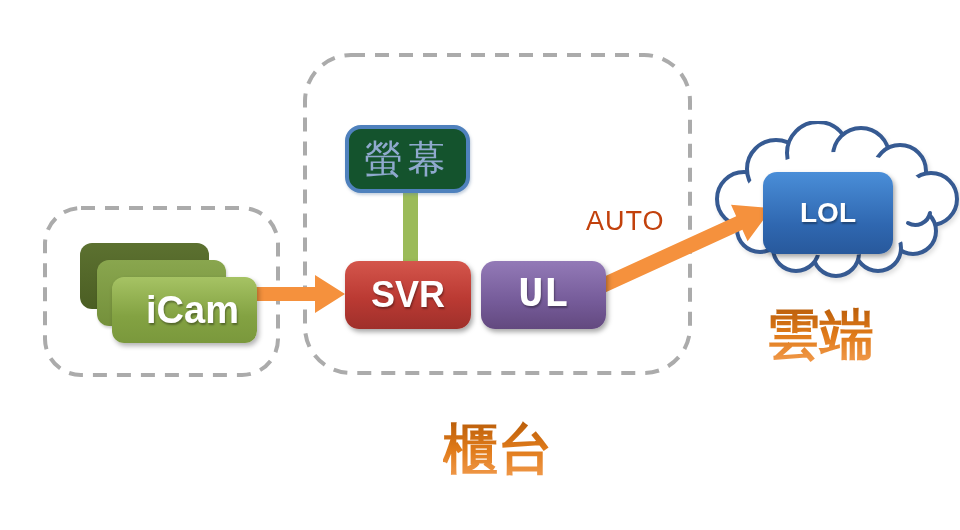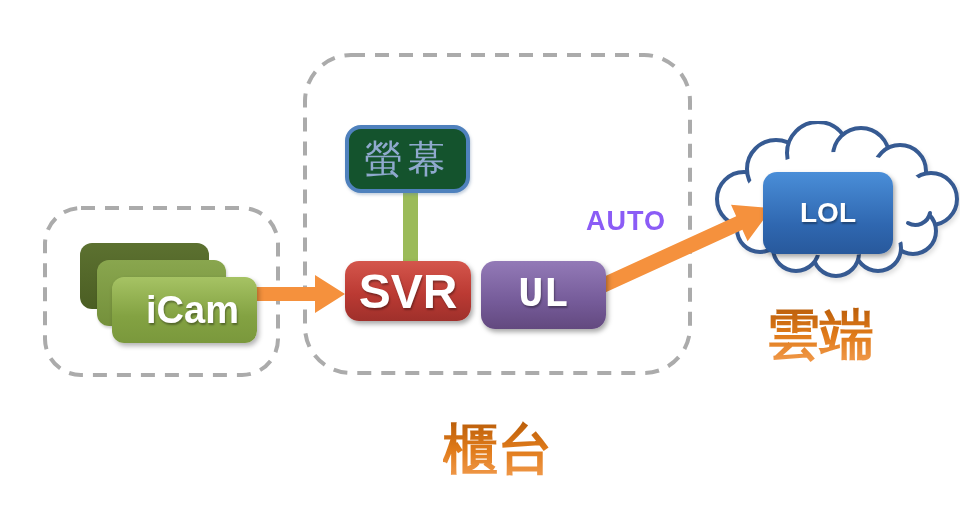--- a/index.html
+++ b/index.html
@@ -33,30 +33,30 @@
     display:flex;align-items:center;justify-content:center;
     color:#8fa9ce;font-size:38px;letter-spacing:5px;z-index:5;
     box-shadow:1px 2px 3px rgba(90,120,160,0.35);}
   .screen-link{left:403px;top:186px;width:15px;height:80px;background:#9bbb59;z-index:2;}
 
   
   .node{display:flex;align-items:center;justify-content:center;
     color:#fff;font-weight:bold;border-radius:14px;z-index:5;
     text-shadow:1px 2px 2px rgba(0,0,0,0.35);
     box-shadow:2px 3px 5px rgba(0,0,0,0.35);}
-  .svr-box{left:345px;top:261px;width:126px;height:60px;font-size:48px;
+  .svr-box{left:345px;top:261px;width:126px;height:68px;font-size:36px;
     background:linear-gradient(180deg,#d4564c,#bb3a33 55%,#9f302b);text-align:center;}
   .ul-box{left:481px;top:261px;width:125px;height:68px;font-size:42px;
     background:linear-gradient(180deg,#937ab7,#755b99 60%,#63497f);font-family:Liberation Mono, monospace;}
   .lol-box{left:763px;top:172px;width:130px;height:82px;font-size:28px;
     background:linear-gradient(180deg,#4a8ed8,#2f67b0 65%,#28599c);z-index:6;}
 
   
-  .auto-label{left:586px;top:206px;font-size:27px;font-weight:700;
-    color:#8b5cf6;letter-spacing:1px;z-index:5;}
+  .auto-label{left:586px;top:206px;font-size:27px;font-weight:400;
+    color:#c2410c;letter-spacing:1px;z-index:5;}
 
   
   .caption{font-size:55px;font-weight:bold;z-index:6;white-space:nowrap;
     color:#e07b1a;
     background:linear-gradient(180deg,#b55a08 5%,#e07b1a 50%,#f6a45c 100%);
     -webkit-background-clip:text;background-clip:text;
     -webkit-text-fill-color:transparent;}
   .caption-classroom{left:60px;top:420px;}
   .caption-counter{left:443px;top:413px;}
   .caption-cloud{left:766px;top:299px;font-size:54px;}

